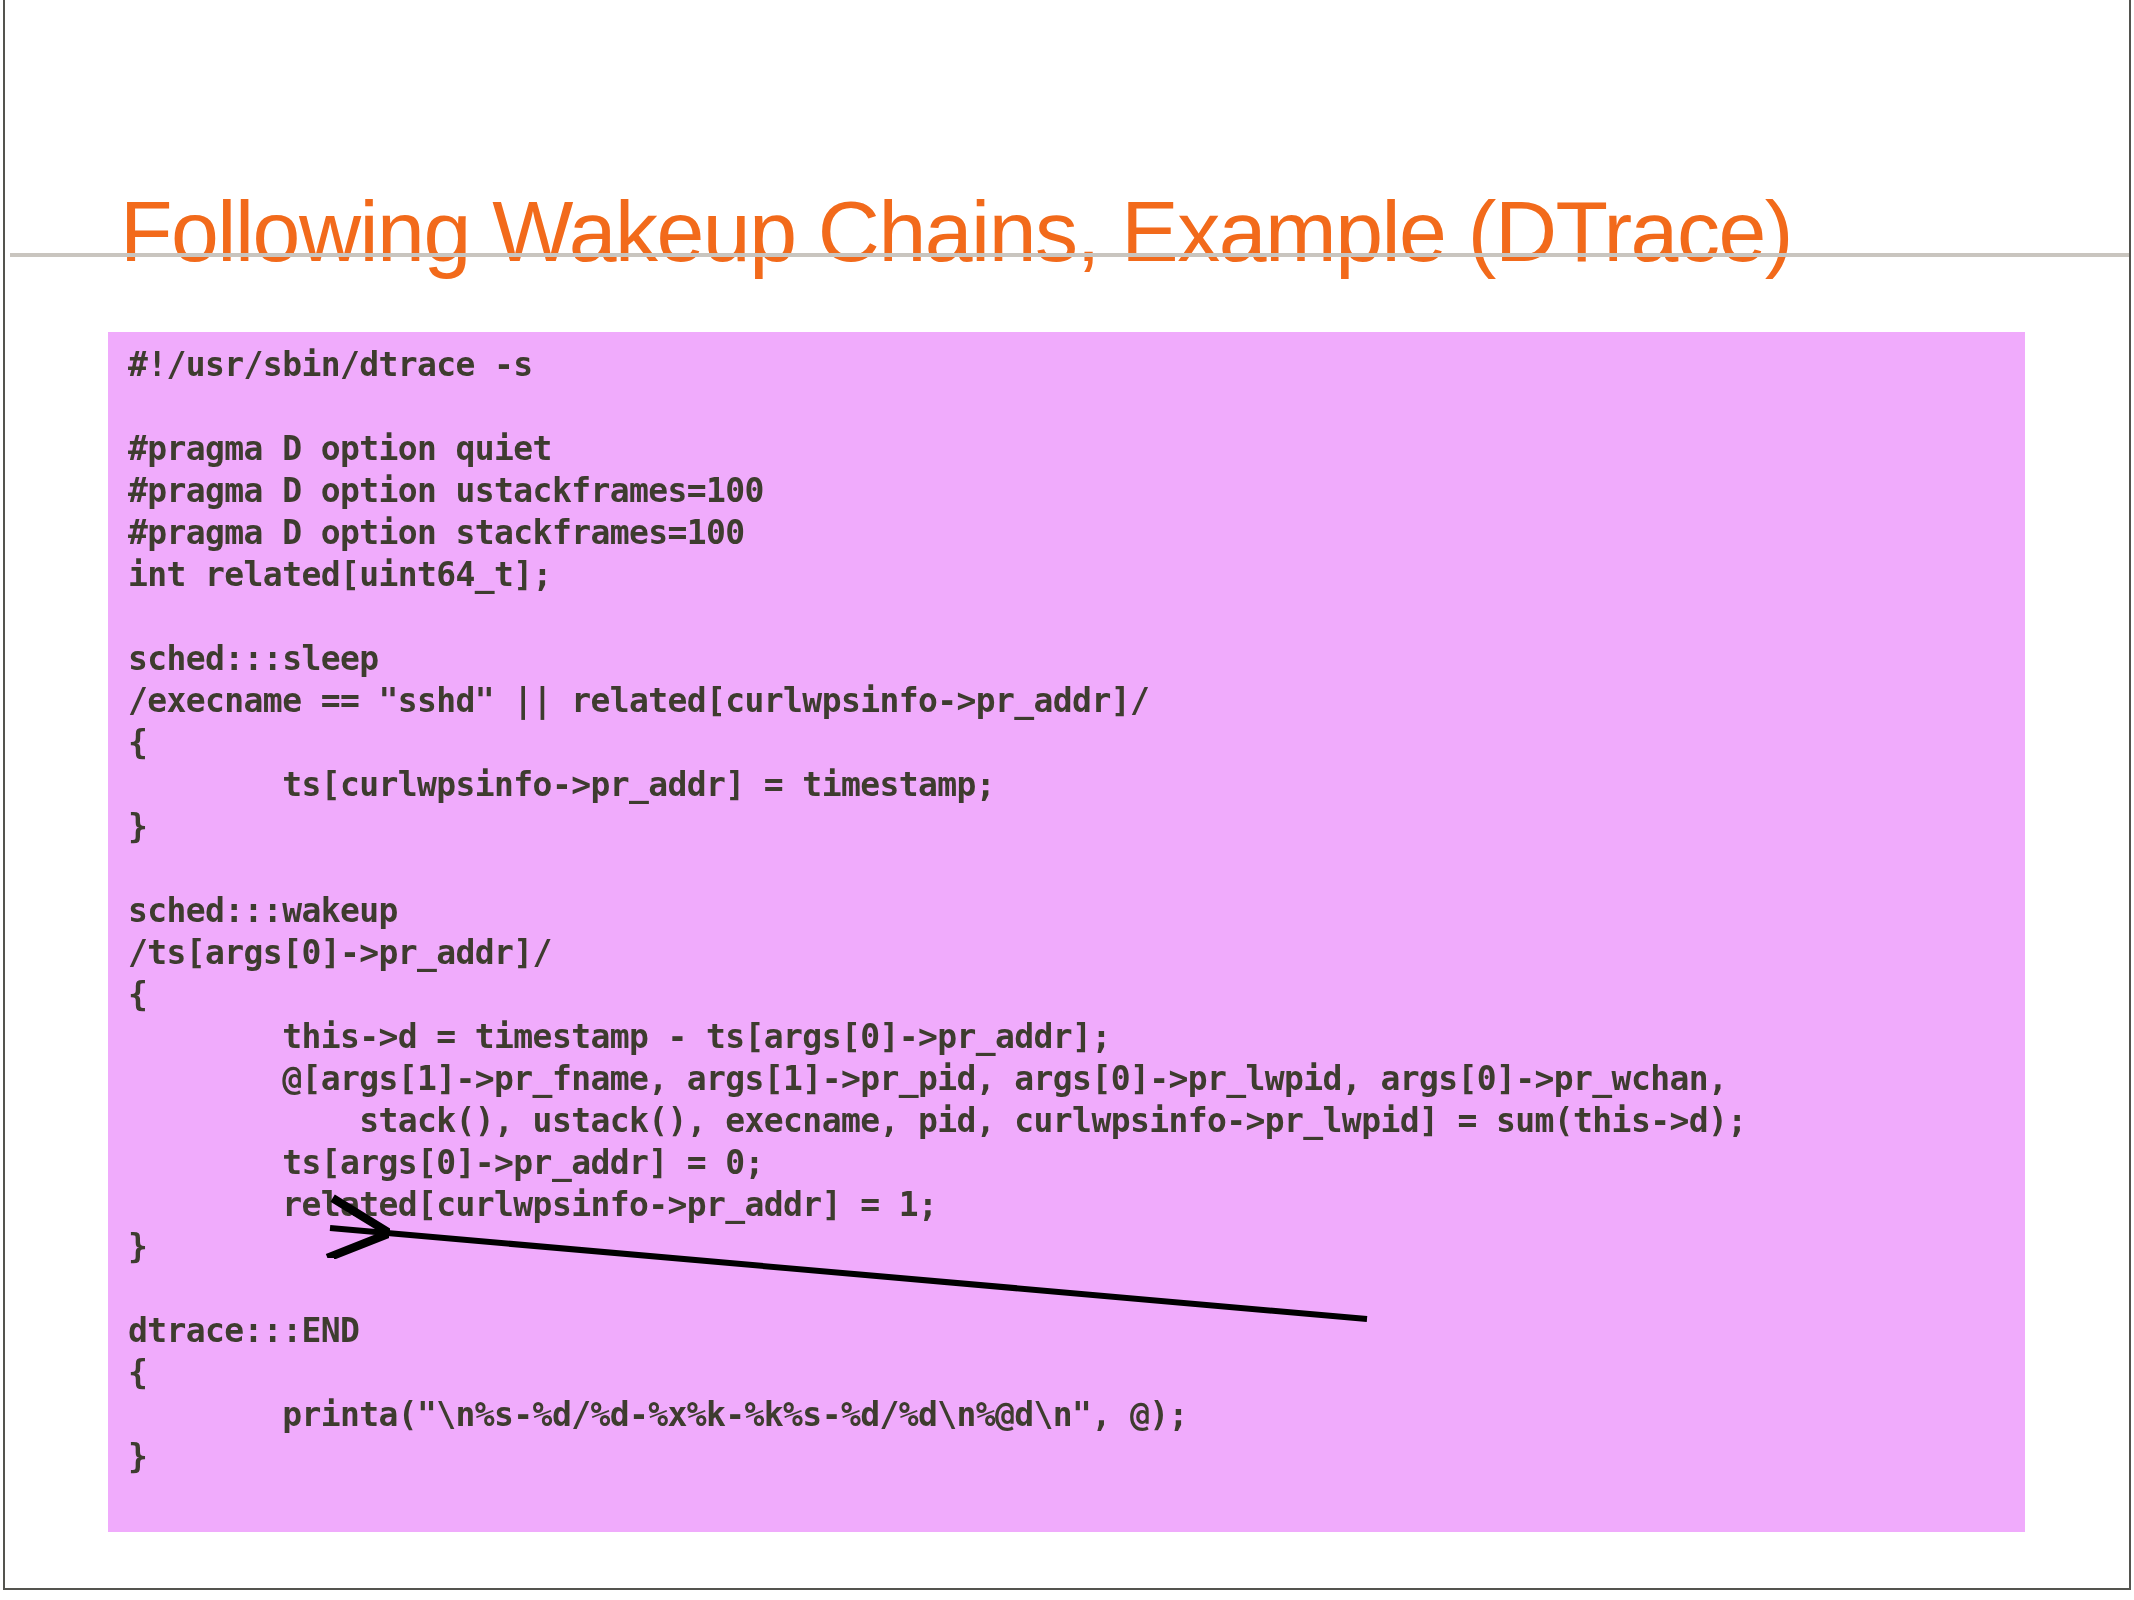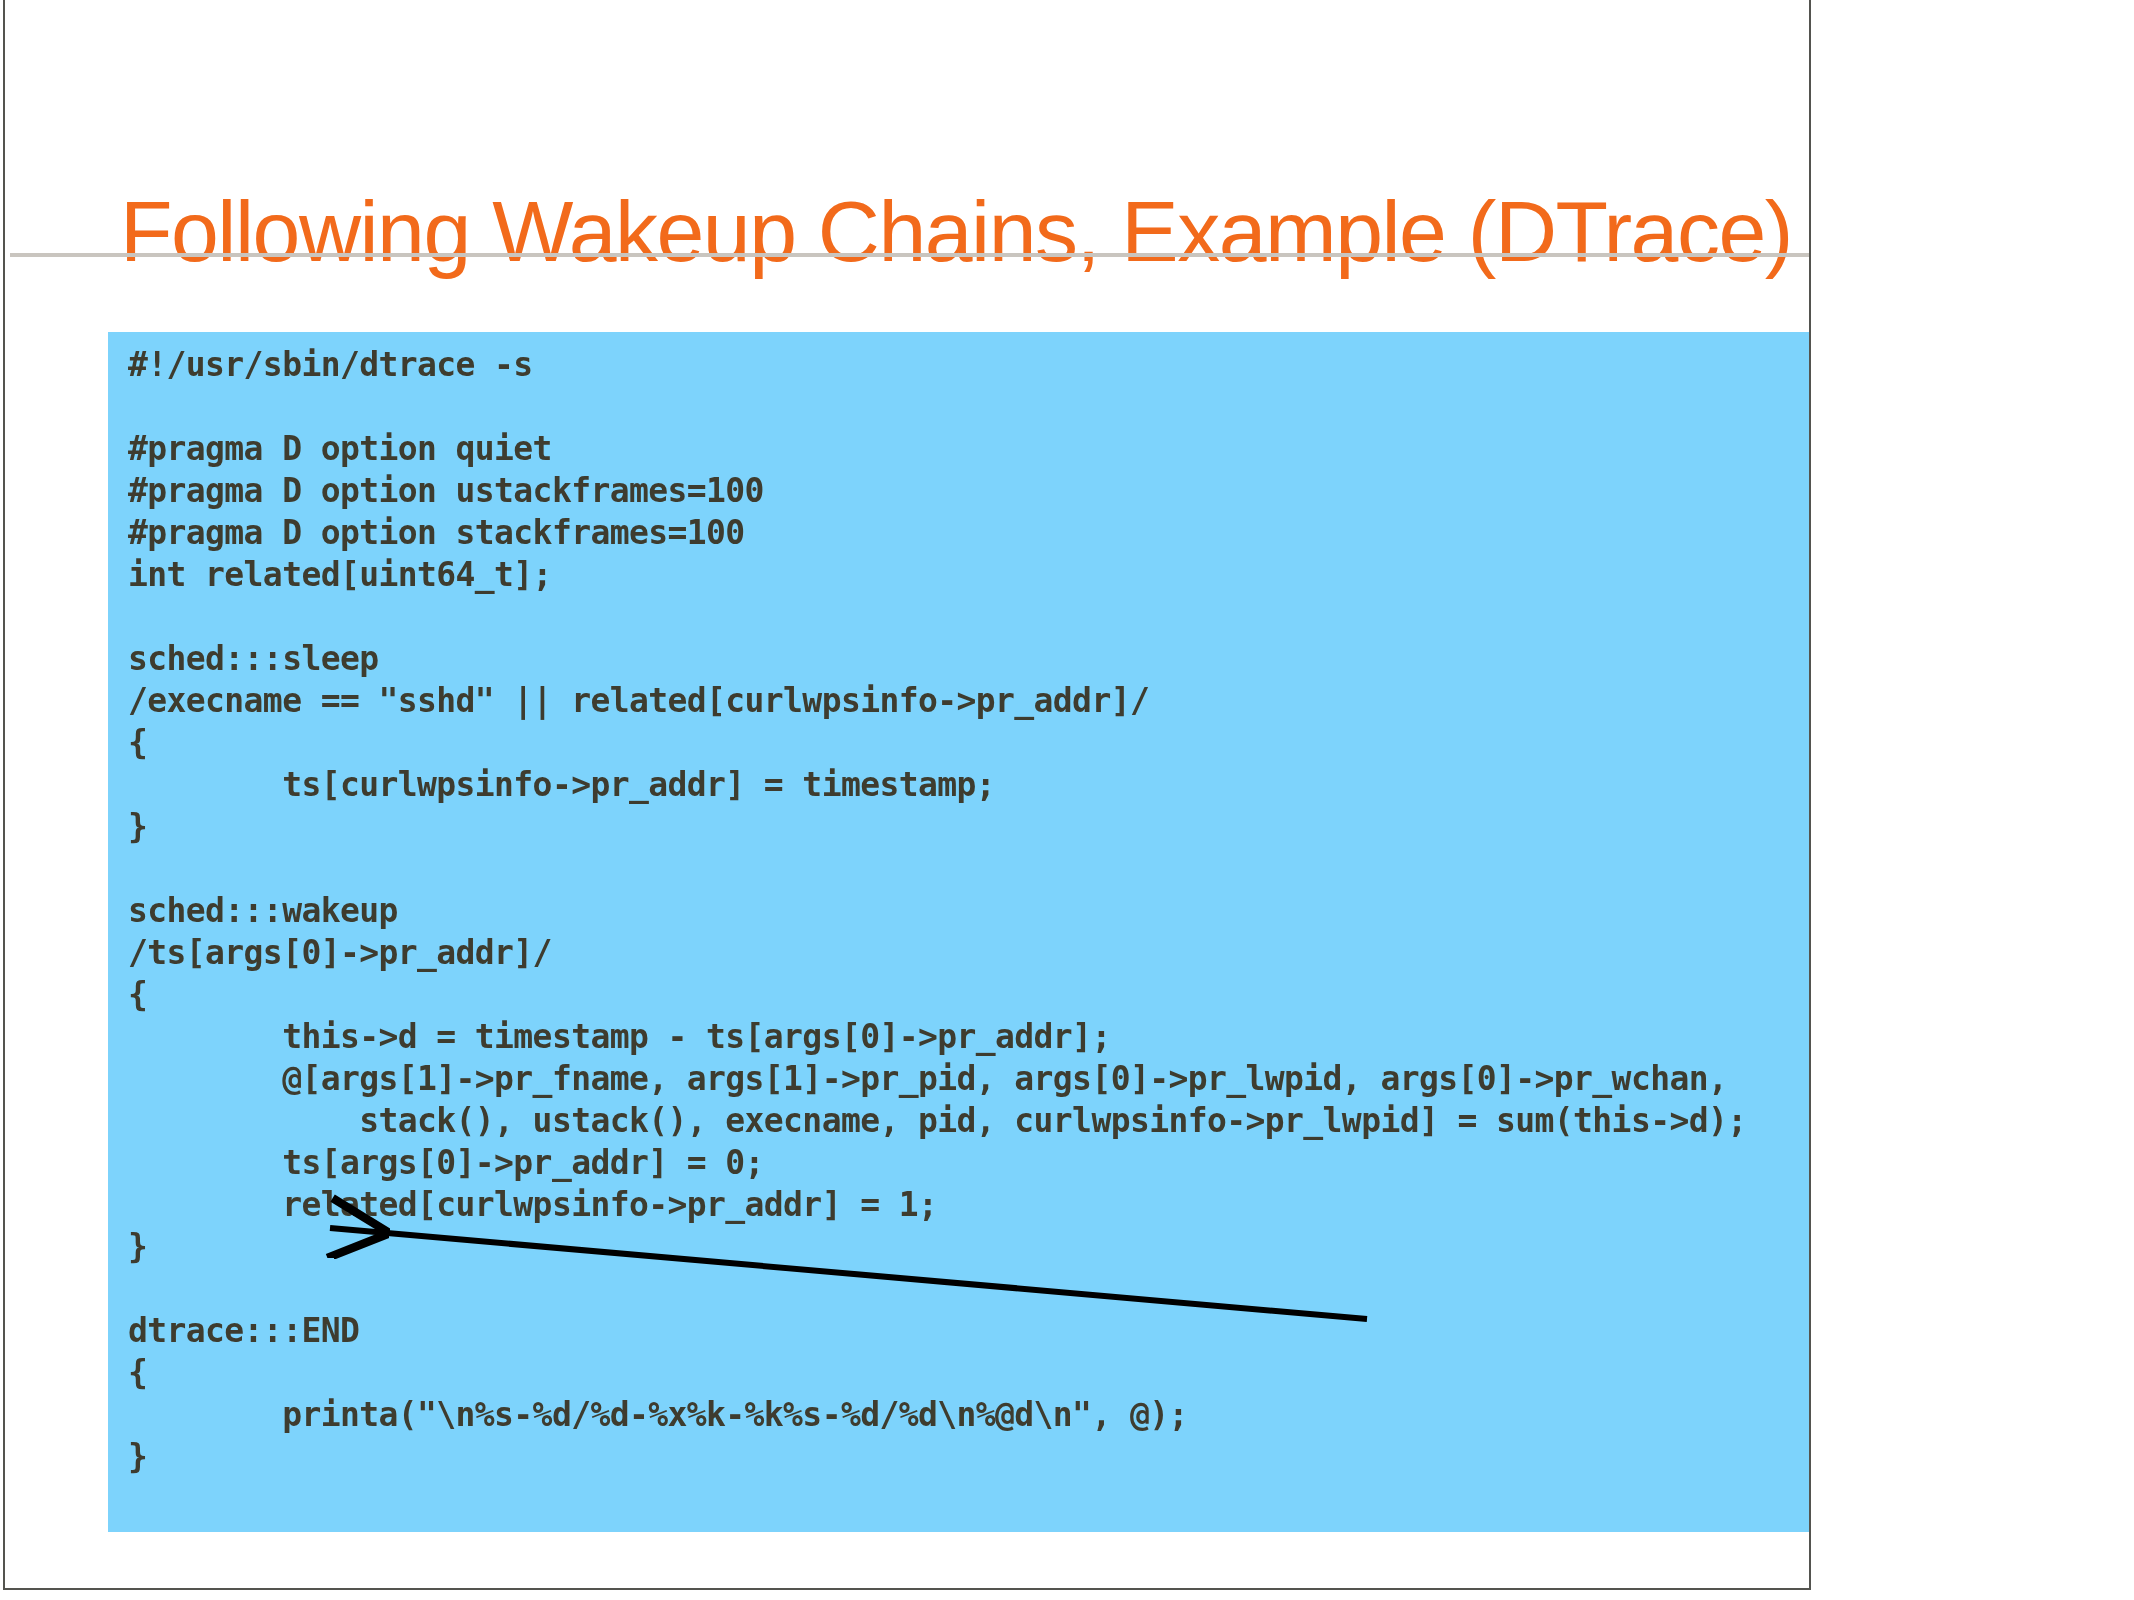--- a/index.html
+++ b/index.html
@@ -11,21 +11,21 @@
     width: 2134px;
     height: 1600px;
     font-family: "Liberation Sans", sans-serif;
     overflow: hidden;
   }
 
   #slide {
     position: absolute;
     left: 3px;
     top: 0px;
-    width: 1808px;
+    width: 2128px;
     height: 1590px;
     background: #ffffff;
     border-left: 2px solid #54544f;
     border-right: 2px solid #54544f;
     border-bottom: 2px solid #54544f;
     border-top: none;
     box-sizing: border-box;
     overflow: hidden;
   }
 
@@ -54,21 +54,21 @@
     background: #c9c5bf;
   }
 
   
   #code-box {
     position: absolute;
     left: 103px;
     top: 332px;
     width: 1917px;
     height: 1200px;
-    background: #7dd3fc;
+    background: #f0abfc;
   }
 
   #code-text {
     position: absolute;
     left: 20px;
     top: 12px;
     margin: 0;
     padding: 0;
     font-family: "DejaVu Sans Mono", "Liberation Mono", monospace;
     font-size: 33px;

